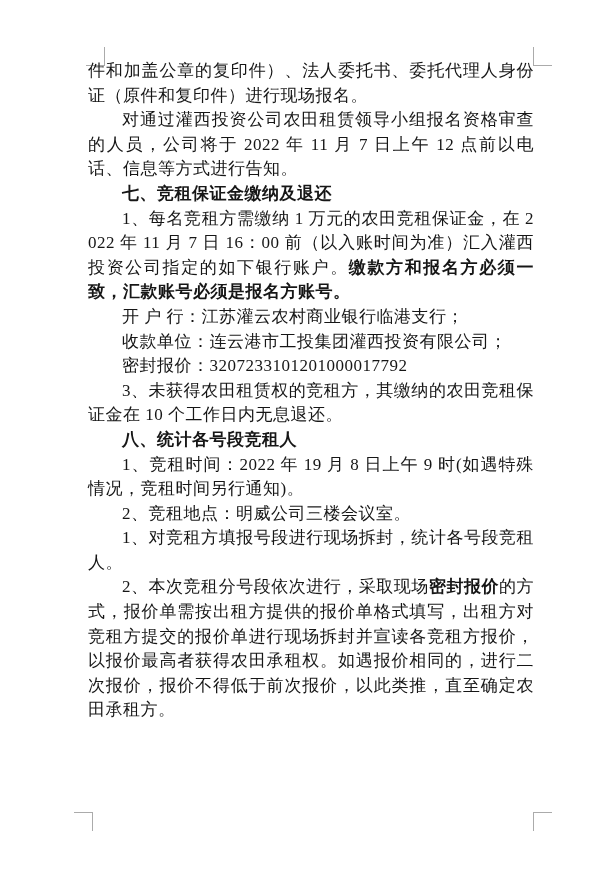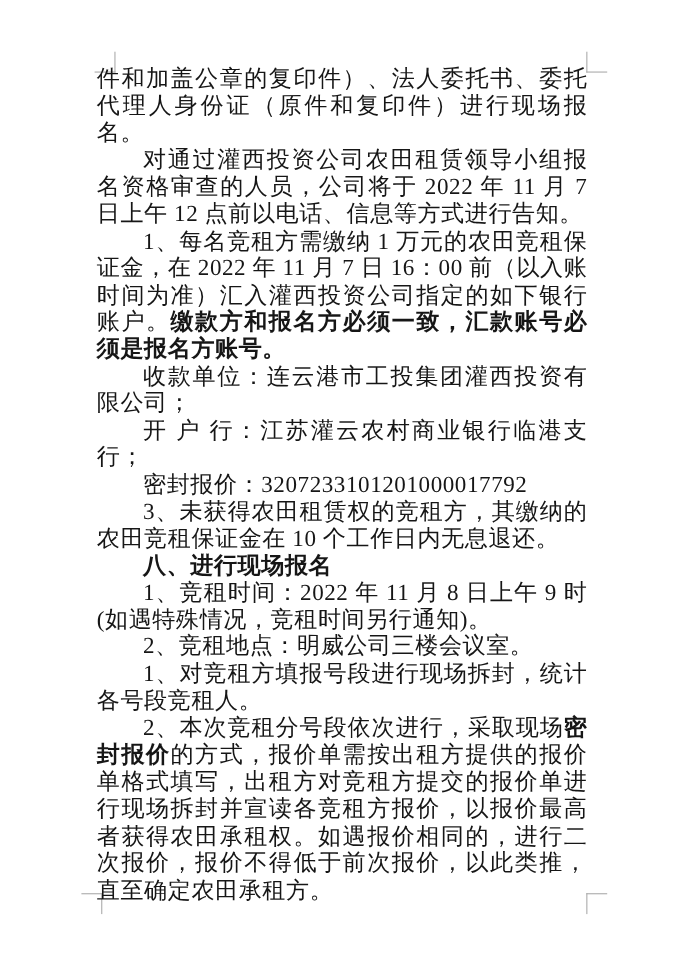--- a/index.html
+++ b/index.html
@@ -25,21 +25,21 @@
   .mark-tr { left: 533px; top: 47px;  border-left: 1px solid #ababab;  border-bottom: 1px solid #ababab; }
   .mark-bl { left: 74px;  top: 812px; border-right: 1px solid #ababab; border-top: 1px solid #ababab; }
   .mark-br { left: 533px; top: 812px; border-left: 1px solid #ababab;  border-top: 1px solid #ababab; }
 
   .content {
     position: absolute;
     left: 88px;
     top: 59px;
     width: 446px;
     color: #161616;
-    font-size: 21px;
+    font-size: 17px;
     line-height: 24.6px;
     text-align: justify;
     letter-spacing: 0.5px;
     word-break: break-all;
   }
   .content p {
     margin: 0;
     padding: 0;
   }
   .ind { text-indent: 2em; }
@@ -56,35 +56,36 @@
   <div class="mark mark-tr"></div>
   <div class="mark mark-bl"></div>
   <div class="mark mark-br"></div>
 
   <div class="content">
 
     <p><span>件和加盖公章的复印件）、法人委托书、委托代理人身份证（原件和复印件）进行现场报名。</span></p>
 
     <p class="ind"><span>对通过灌西投资公司农田租赁领导小组报名资格审查的人员，公司将于 2022 年 11 月 7 日上午 12 点前以电话、信息等方式进行告知。</span></p>
 
+    <p class="hd"><span>七、竞租保证金缴纳及退还</span></p>
 
     <p class="ind"><span>1、每名竞租方需缴纳 1 万元的农田竞租保证金，在 2022 年 11 月 7 日 16：00 前（以入账时间为准）汇入灌西投资公司指定的如下银行账户。</span><span class="b">缴款方和报名方必须一致，汇款账号必须是报名方账号。</span></p>
 
+    <p class="ind"><span>开 户 行：江苏灌云农村商业银行临港支行；</span></p>
+
     <p class="ind"><span>收款单位：连云港市工投集团灌西投资有限公司；</span></p>
-
-    <p class="ind"><span>开 户 行：江苏灌云农村商业银行临港支行；</span></p>
 
     <p class="ind"><span>密封报价：3207233101201000017792</span></p>
 
 
     <p class="ind"><span>3、未获得农田租赁权的竞租方，其缴纳的农田竞租保证金在 10 个工作日内无息退还。</span></p>
 
-    <p class="hd"><span>八、进行现场报名</span></p>
+    <p class="hd"><span>八、统计各号段竞租人</span></p>
 
-    <p class="ind"><span>1、竞租时间：2022 年 11 月 8 日上午 9 时(如遇特殊情况，竞租时间另行通知)。</span></p>
+    <p class="ind"><span>1、竞租时间：2022 年 19 月 8 日上午 9 时(如遇特殊情况，竞租时间另行通知)。</span></p>
 
     <p class="ind"><span>2、竞租地点：明威公司三楼会议室。</span></p>
 
 
     <p class="ind"><span>1、对竞租方填报号段进行现场拆封，统计各号段竞租人。</span></p>
 
     <p class="ind"><span>2、本次竞租分号段依次进行，采取现场</span><span class="b">密封报价</span><span>的方式，报价单需按出租方提供的报价单格式填写，出租方对竞租方提交的报价单进行现场拆封并宣读各竞租方报价，以报价最高者获得农田承租权。如遇报价相同的，进行二次报价，报价不得低于前次报价，以此类推，直至确定农田承租方。</span></p>
 
   </div>
 </div>

